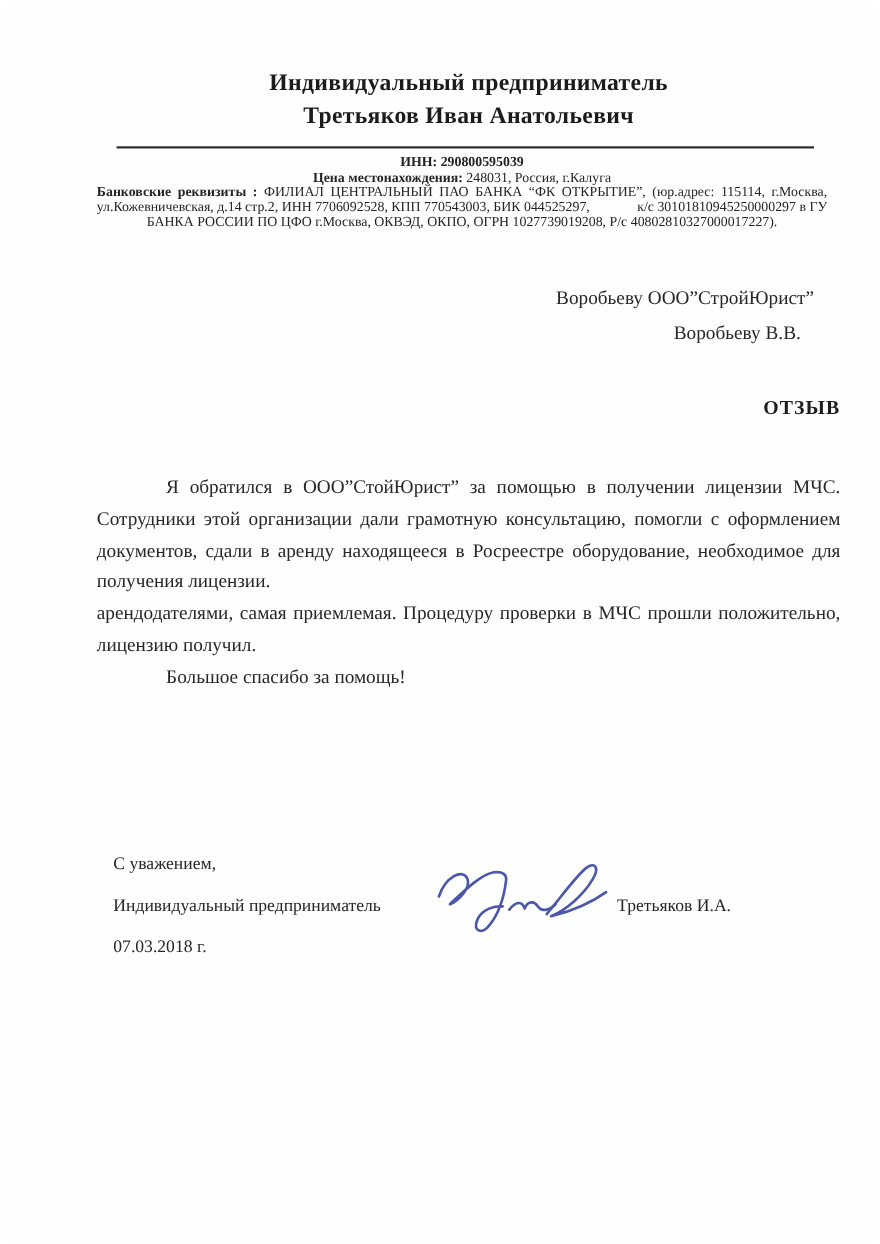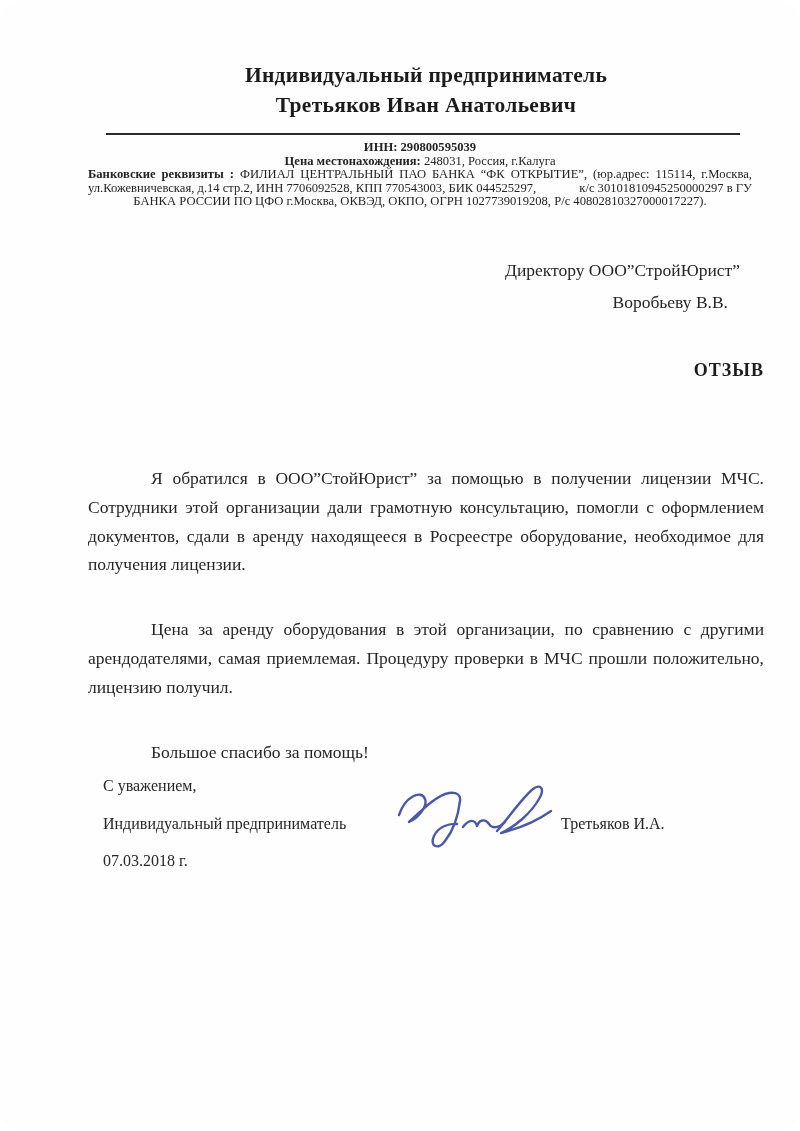--- a/index.html
+++ b/index.html
@@ -48,21 +48,21 @@
     text-align: right; font-weight: bold; font-size: 18px;
     letter-spacing: 1px; color: #1d1d1d;
   }
 
   
   .body-text {
     position: absolute; left: 88px; width: 676px; top: 428px;
     font-size: 17.5px; line-height: 28.8px; color: #262626;
   }
   .bline { text-align: justify; text-align-last: justify; }
-  .bline.first { text-indent: 63px; margin-top: 36px; }
+  .bline.first { text-indent: 63px; }
   .bline.lastline { text-align: left; text-align-last: left; }
 
   
   .sign-block {
     position: absolute; left: 88px; width: 676px; top: 775px; height: 120px;
     font-size: 16px; color: #262626; margin-left: 15px;
   }
   .sign-closing { position: absolute; left: 0; top: 2px; }
   .sign-role    { position: absolute; left: 0; top: 40px; }
   .sign-name    { position: absolute; left: 458px; top: 40px; }
@@ -86,32 +86,31 @@
     <div class="req-center"><span class="b">Цена местонахождения:</span>&nbsp;<span>248031, Россия, г.Калуга</span></div>
     <div class="req-just"><span class="b">Банковские реквизиты :</span> <span>ФИЛИАЛ ЦЕНТРАЛЬНЫЙ ПАО БАНКА “ФК ОТКРЫТИЕ”, (юр.адрес: 115114, г.Москва,</span></div>
     <div class="req-flex">
         <span>ул.Кожевничевская, д.14 стр.2, ИНН 7706092528, КПП 770543003, БИК 044525297,</span>
         <span>к/с 30101810945250000297 в ГУ</span>
       </div>
     <div class="req-center">БАНКА РОССИИ ПО ЦФО г.Москва, ОКВЭД, ОКПО,  ОГРН 1027739019208, Р/с 40802810327000017227).</div>
   </div>
 
   <div class="addressee">
-    <div class="line1">Директору ООО”СтройЮрист”</div>
+    <div class="line1">Воробьеву ООО”СтройЮрист”</div>
     <div class="line2">Воробьеву В.В.</div>
   </div>
 
   <div class="doc-title">ОТЗЫВ</div>
 
   <div class="body-text">
     <div class="bline first">Я обратился в ООО”СтойЮрист” за помощью в получении лицензии МЧС.</div>
     <div class="bline">Сотрудники этой организации дали грамотную консультацию, помогли с оформлением</div>
     <div class="bline">документов, сдали в аренду находящееся в Росреестре оборудование, необходимое для</div>
     <div class="bline lastline">получения лицензии.</div>
-    <div class="bline first">Цена за аренду оборудования в этой организации, по сравнению с другими</div>
     <div class="bline">арендодателями, самая приемлемая. Процедуру проверки в МЧС прошли положительно,</div>
     <div class="bline lastline">лицензию получил.</div>
     <div class="bline first lastline">Большое спасибо за помощь!</div>
   </div>
 
   <div class="sign-block">
     <div class="sign-closing">С уважением,</div>
     <div class="sign-role">Индивидуальный предприниматель</div>
     <svg class="sign-scribble" viewBox="0 0 180 90" fill="none" stroke="#3c4aa0" stroke-width="2.4" stroke-linecap="round" stroke-linejoin="round" opacity="0.92">
       <path d="M 6,48 C 12,30 28,22 32,32 C 35,40 24,52 16,55 C 30,42 44,28 56,26 C 64,25 68,28 67,34 C 65,50 60,64 52,74 C 46,83 36,80 41,69 C 45,60 56,56 64,57"></path>

